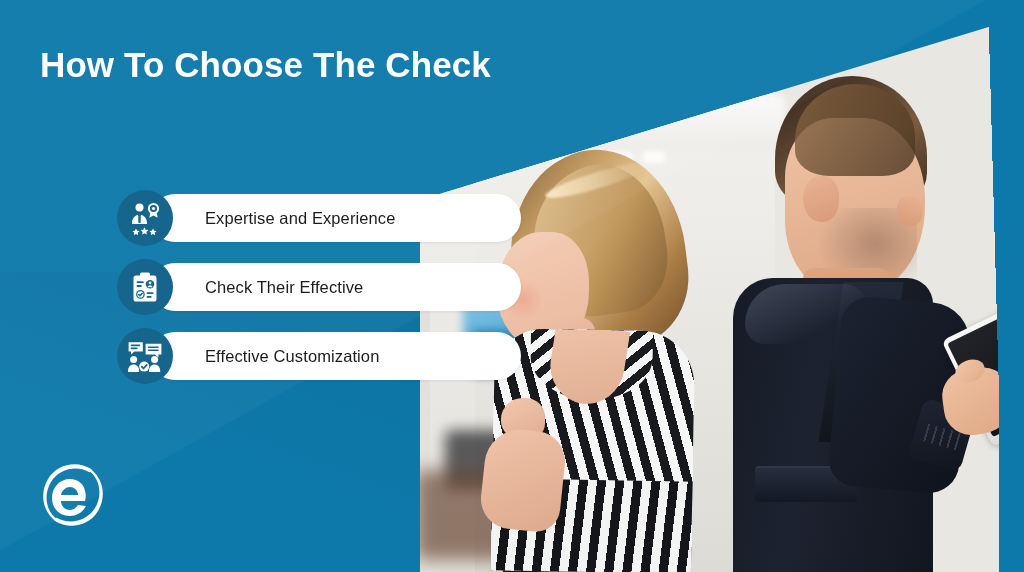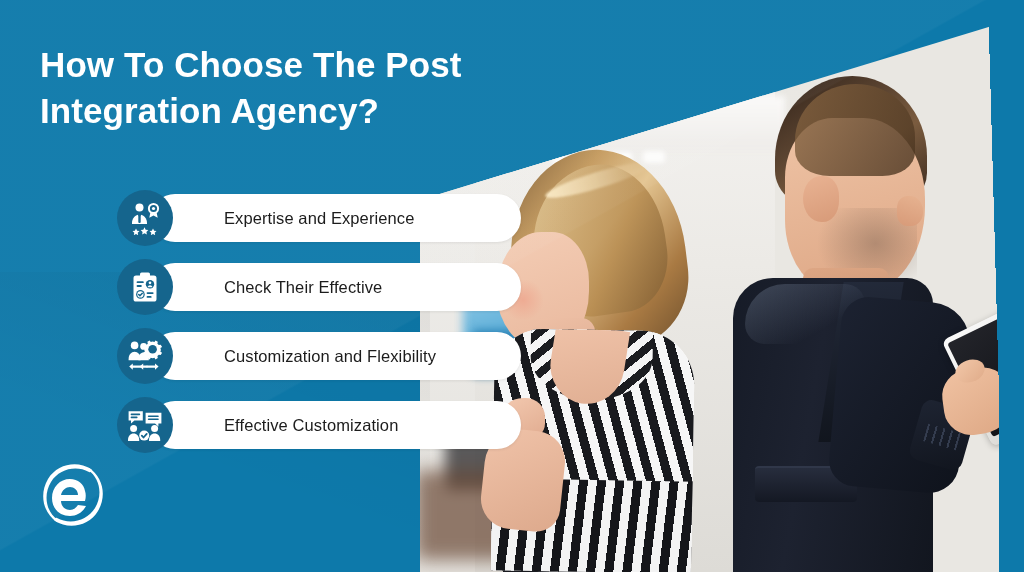--- a/index.html
+++ b/index.html
@@ -317,21 +317,21 @@
     margin-left:-22px;
     height:48px; width:370px;
     background:#ffffff;
     border-radius:24px;
     display:flex; align-items:center;
     padding-left:54px;
     box-shadow:0 1px 3px rgba(0,0,0,.08);
   }
   .pill-label {
     font-size:16.5px; font-weight:normal; color:#1c1c1c;
-    letter-spacing:.1px; white-space:nowrap;margin-left:19px;
+    letter-spacing:.1px; white-space:nowrap;
   }
 
   
   #logo {
     position:absolute; left:33px; top:455px; width:80px; height:80px;
   }
 </style>
 </head>
 <body>
 
@@ -401,22 +401,21 @@
     </div>
   </div>
 
   <div id="right-strip-diag"></div>
   <div id="right-strip"></div>
 
   <div class="shade-a"></div>
   <div class="shade-b"></div>
 
   <h1 id="headline">
-    <span class="l">How To Choose The Post</span>
-    <span class="l">Integration Agency?</span>
+    <span class="l">How To Choose The Check</span>
   </h1>
 
   <div id="list">
 
     <div class="row">
       <div class="ico-circle">
         <svg width="34" height="34" viewBox="0 0 34 34" fill="#fff">
           <circle cx="11.5" cy="6.5" r="4"></circle>
           <path d="M4 22c0-5 3.4-8.6 7.5-8.6S19 17 19 22v1H4z"></path>
           <rect x="10.3" y="13.6" width="2.4" height="8.4" rx="1" fill="#15658d"></rect>
@@ -449,38 +448,20 @@
           <path d="M9.7 23.5l1.2 1.3 2.4-2.6" fill="none" stroke="#15658d" stroke-width="1.5" stroke-linecap="round" stroke-linejoin="round"></path>
           <rect x="17.6" y="21.2" width="7" height="1.8" rx=".9" fill="#15658d"></rect>
           <rect x="17.6" y="25" width="5" height="1.8" rx=".9" fill="#15658d"></rect>
         </svg>
       </div>
       <div class="pill">
         <span class="pill-label">Check Their Effective</span>
       </div>
     </div>
 
-    <div class="row">
-      <div class="ico-circle">
-        <svg width="36" height="34" viewBox="0 0 36 34" fill="#fff">
-          <circle cx="7.6" cy="6.4" r="3.8"></circle>
-          <path d="M1.6 20c0-4.2 2.7-7.2 6-7.2s6 3 6 7.2v1.2h-12z"></path>
-          <circle cx="16.6" cy="7.4" r="3.4"></circle>
-          <path d="M11.4 20c0-3.8 2.3-6.5 5.2-6.5s5.2 2.7 5.2 6.5v1.2h-10.4z"></path>
-          <path d="M25.6 2.6l1.9.5.9-1.7 2.4 1.4-.4 1.9 1.4 1.4 1.9-.4 1.4 2.4-1.7.9.5 1.9-.5 1.9 1.7.9-1.4 2.4-1.9-.4-1.4 1.4.4 1.9-2.4 1.4-.9-1.7-1.9.5-1.9-.5-.9 1.7-2.4-1.4.4-1.9-1.4-1.4-1.9.4-1.4-2.4 1.7-.9-.5-1.9.5-1.9-1.7-.9 1.4-2.4 1.9.4 1.4-1.4-.4-1.9 2.4-1.4.9 1.7z"></path>
-          <circle cx="25.6" cy="10.2" r="4.3" fill="#15658d"></circle>
-          <path d="M2.2 27.6l3.6-3v1.9h8.4v2.3H5.8v1.9z"></path>
-          <path d="M21.4 27.6l-3.6-3v1.9h-4.2v2.3h4.2v1.9z" transform="translate(12,0) scale(-1,1) translate(-22,0)"></path>
-          <path d="M31.6 27.6l-3.6-3v1.9h-8.4v2.3h8.4v1.9z"></path>
-        </svg>
-      </div>
-      <div class="pill">
-        <span class="pill-label">Customization and Flexibility</span>
-      </div>
-    </div>
 
     <div class="row">
       <div class="ico-circle">
         <svg width="36" height="32" viewBox="0 0 36 32" fill="#fff">
           <path d="M1.6 2.2h14.2v9.2H7.4l-3.4 3v-3H1.6z" rx="1.4"></path>
           <rect x="3.6" y="4.6" width="9.6" height="1.6" rx=".8" fill="#15658d"></rect>
           <rect x="3.6" y="7.6" width="7" height="1.6" rx=".8" fill="#15658d"></rect>
           <path d="M18.6 3.8h15.8v10.6h-3v3l-3.4-3h-9.4z"></path>
           <rect x="20.8" y="6.4" width="11" height="1.6" rx=".8" fill="#15658d"></rect>
           <rect x="20.8" y="9.4" width="11" height="1.6" rx=".8" fill="#15658d"></rect>

